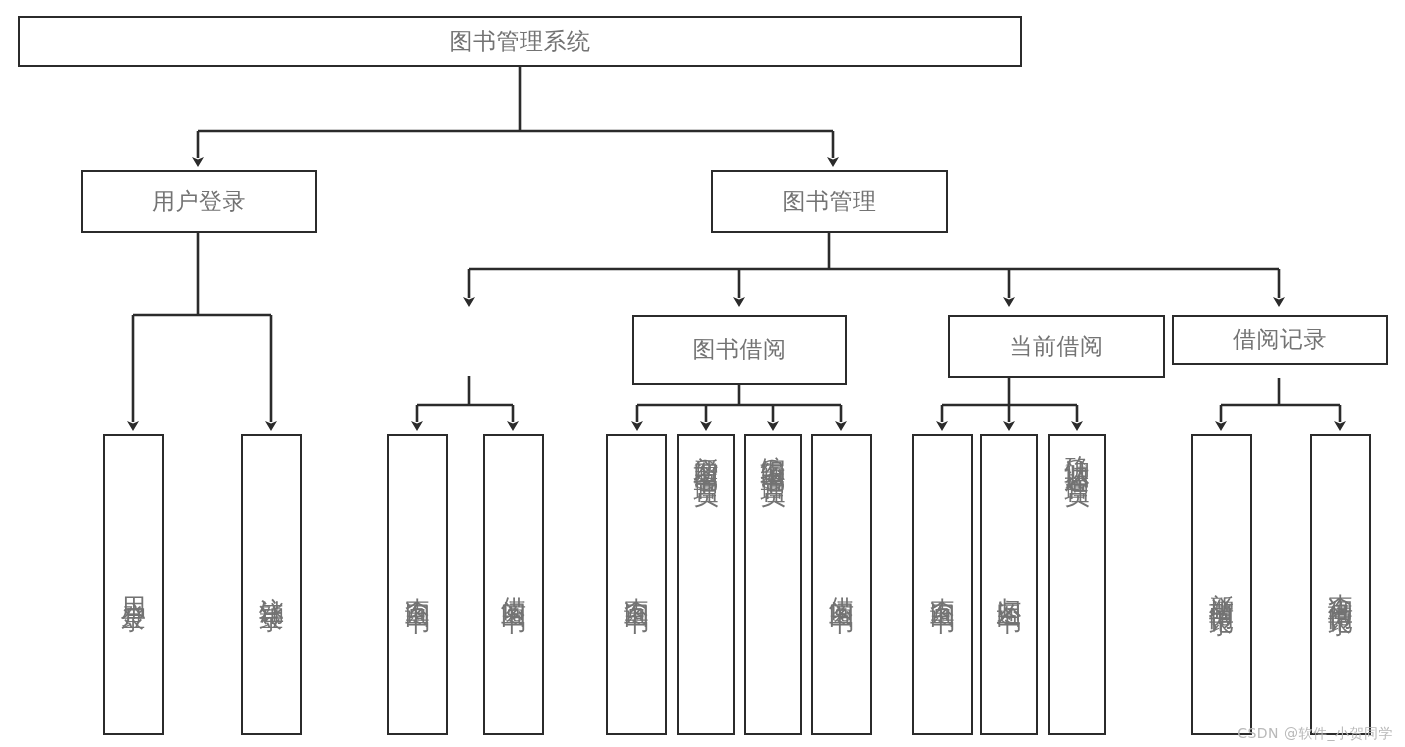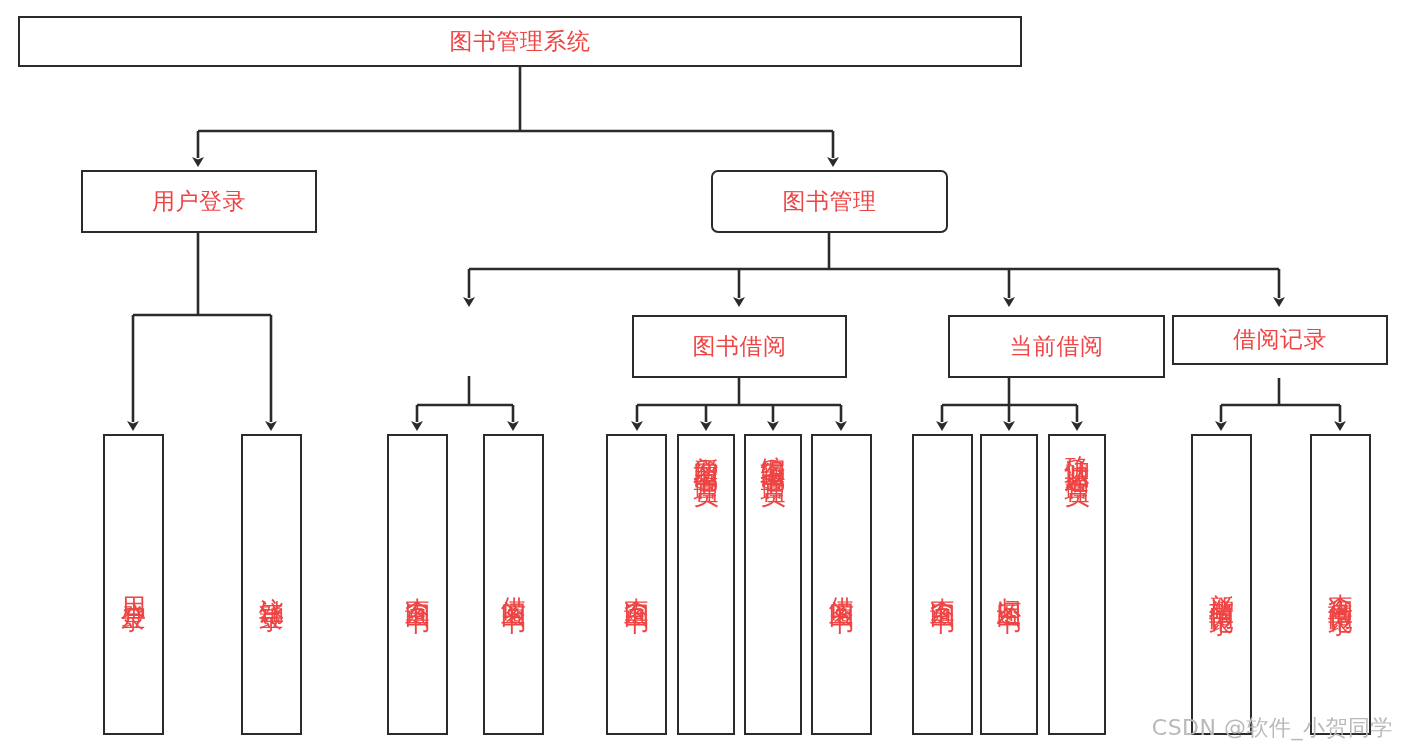--- a/index.html
+++ b/index.html
@@ -26,21 +26,21 @@
     pointer-events: none;
   }
   .node {
     position: absolute;
     box-sizing: border-box;
     border: 2.5px solid #2b2b2b;
     background: #ffffff;
     display: flex;
     align-items: center;
     justify-content: center;
-    color: #ef4444;
+    color: #737373;
   }
   .node .label {
     display: block;
     line-height: 1.18;
     letter-spacing: 0.5px;
   }
   .node.horiz .label {
     font-size: 23px;
     white-space: nowrap;
   }
@@ -63,21 +63,21 @@
   .node.vert.mid {
     align-items: center;
   }
   .node.vert.top {
     align-items: flex-start;
   }
   .watermark {
     position: absolute;
     right: 12px;
     bottom: 4px;
-    font-size: 22px;
+    font-size: 14px;
     color: #b9b9b9;
     white-space: nowrap;
     letter-spacing: 0.5px;
     text-align: right;
   }
 </style>
 </head>
 <body>
 
 <div id="canvas">
@@ -132,25 +132,25 @@
     </g>
   </svg>
 
   <div class="node root horiz" style="left:18px; top:16px; width:1004px; height:51px;">
     <span class="label">图书管理系统</span>
   </div>
 
   <div class="node horiz" style="left:81px; top:170px; width:236px; height:63px;">
     <span class="label">用户登录</span>
   </div>
-  <div class="node horiz" style="left:711px; top:170px; width:237px; height:63px;border-radius:7px;">
+  <div class="node horiz" style="left:711px; top:170px; width:237px; height:63px;">
     <span class="label">图书管理</span>
   </div>
 
-  <div class="node horiz" style="left:632px; top:315px; width:215px; height:63px;">
+  <div class="node horiz" style="left:632px; top:315px; width:215px; height:70px;">
     <span class="label">图书借阅</span>
   </div>
   <div class="node horiz" style="left:948px; top:315px; width:217px; height:63px;">
     <span class="label">当前借阅</span>
   </div>
   <div class="node horiz" style="left:1172px; top:315px; width:216px; height:50px;">
     <span class="label">借阅记录</span>
   </div>
 
   <div class="node vert mid" style="left:103px; top:434px; width:61px; height:301px;">

